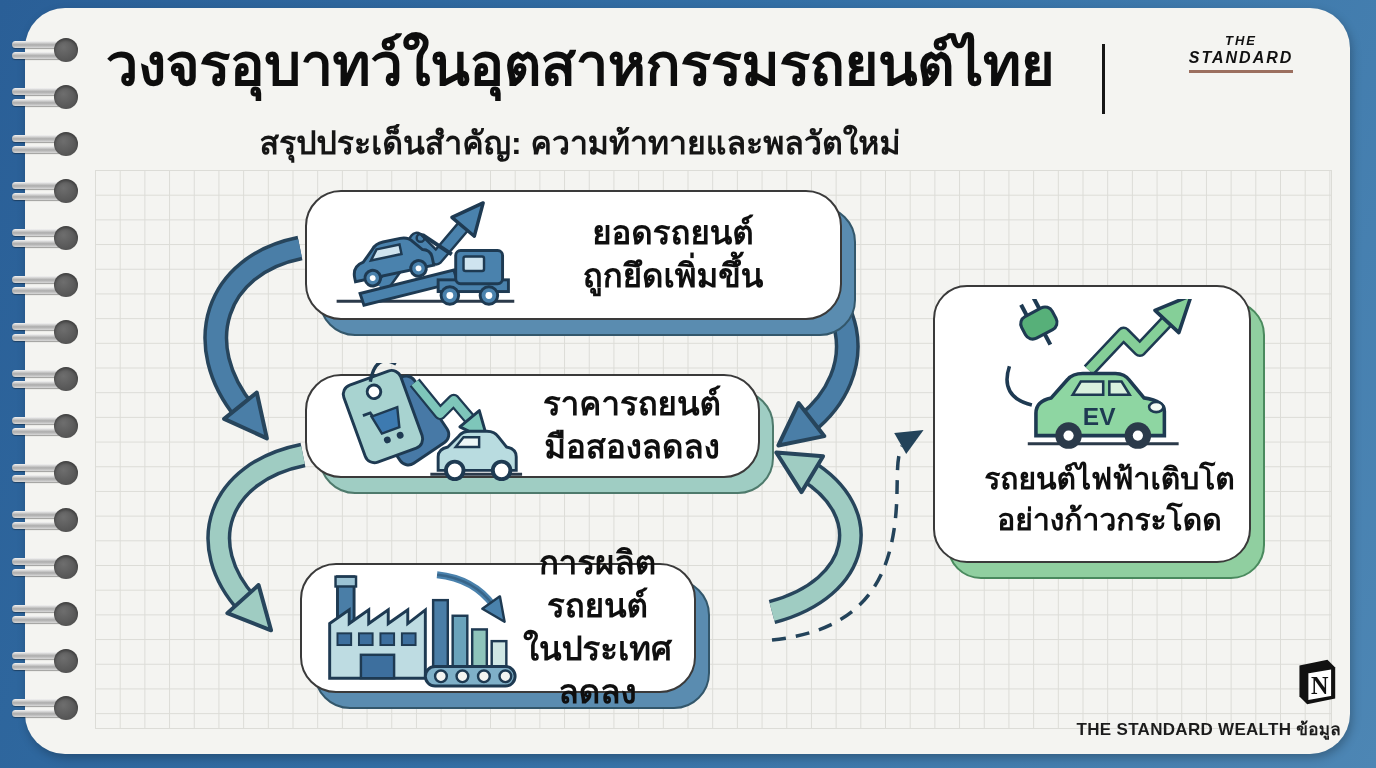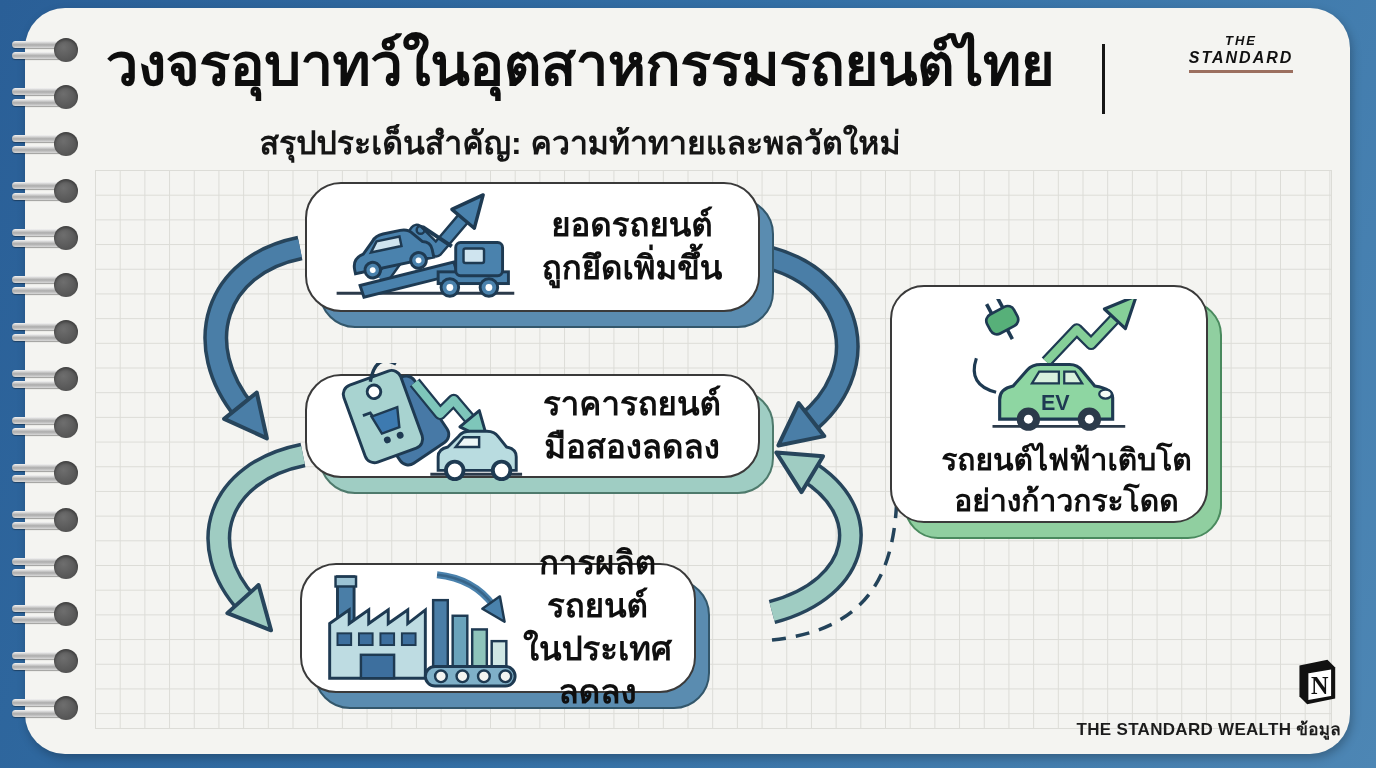--- a/index.html
+++ b/index.html
@@ -39,24 +39,24 @@
   .cbox{position:absolute;z-index:4;}
   .cbox .shadow{position:absolute;inset:0;border-radius:36px;transform:translate(14px,16px);}
   .cbox .face{position:absolute;inset:0;border-radius:36px;background:#fff;
     border:2.5px solid #3a3a3a;display:flex;align-items:center;}
   .sh-blue{background:#5a8cb0;border:2px solid #33576b;}
   .sh-teal{background:#9fcdc3;border:2px solid #4e7a6c;}
   .sh-green{background:#90cfa0;border:2px solid #4a8a5e;}
   .cbox .icon{width:205px;margin-left:14px;flex:none;}
   .cbox .txt{flex:1;text-align:center;font-size:33px;font-weight:800;color:#0f0f0f;
     line-height:1.3;padding-right:20px;}
-  #box1{left:305px;top:182px;width:455px;height:130px;}
+  #box1{left:305px;top:190px;width:497px;height:130px;padding-left:40px;}
   #box2{left:305px;top:374px;width:455px;height:104px;}
   #box3{left:300px;top:563px;width:396px;height:130px;}
-  .evbox{position:absolute;left:890px;top:285px;width:318px;height:238px;z-index:4;}
+  .evbox{position:absolute;left:933px;top:285px;width:318px;height:278px;z-index:4;}
   .evbox .shadow{position:absolute;inset:0;border-radius:34px;transform:translate(14px,16px);}
   .evbox .face{position:absolute;inset:0;border-radius:34px;background:#fff;border:2.5px solid #3a3a3a;
     display:flex;flex-direction:column;align-items:center;}
   .evbox .icon{margin-top:12px;}
   .evbox .txt{margin-top:2px;text-align:center;font-size:30px;font-weight:800;color:#0f0f0f;line-height:1.35;margin-left:35px;}
   
   .arrows{position:absolute;inset:0;z-index:3;pointer-events:none;}
   
   .credit{position:absolute;right:35px;bottom:26px;display:flex;flex-direction:column;
     align-items:flex-end;gap:4px;z-index:5;}

